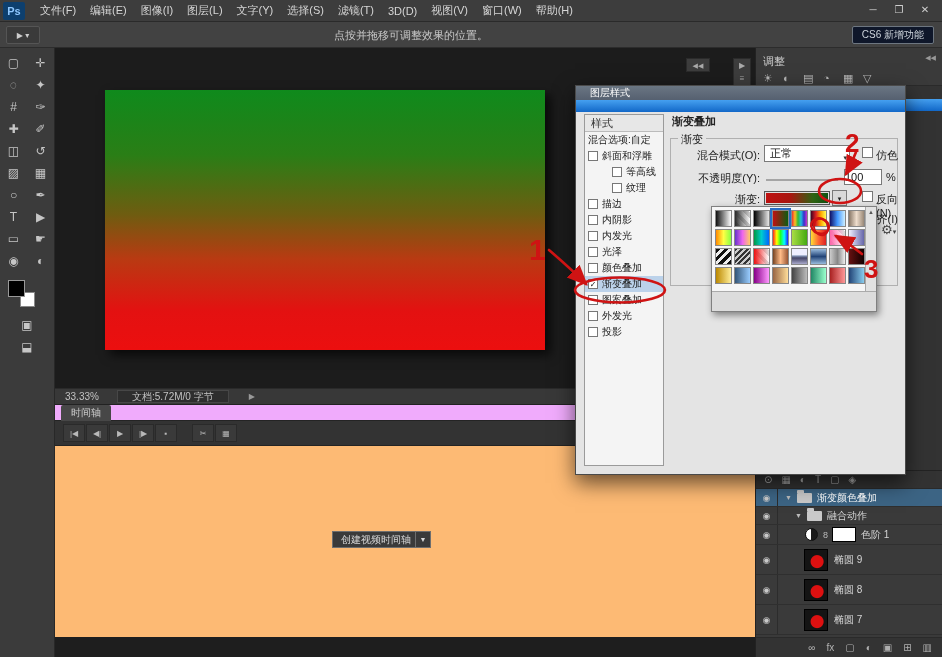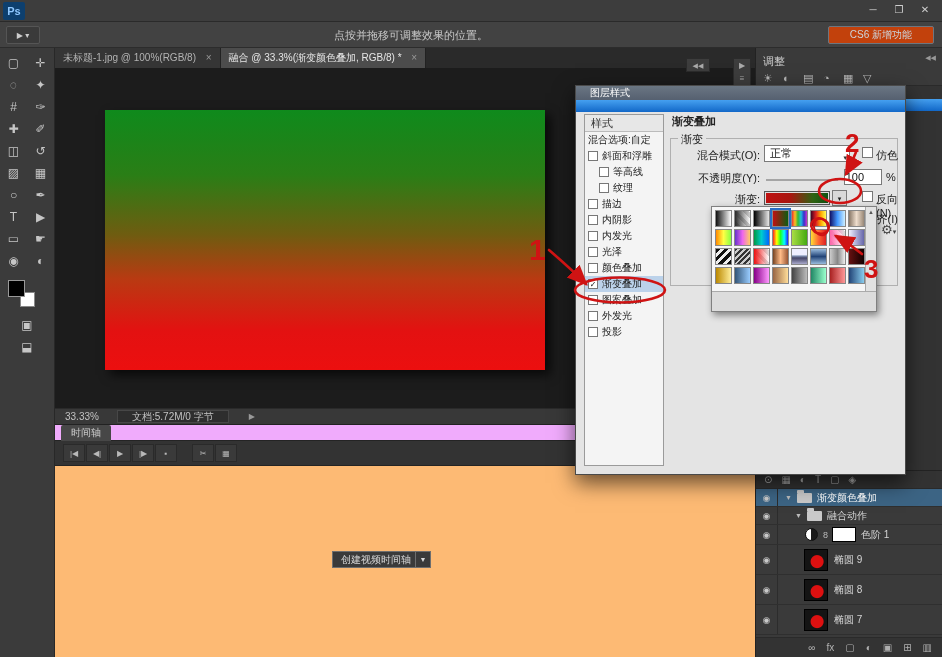--- a/index.html
+++ b/index.html
@@ -12,21 +12,21 @@
   .ps-logo{width:22px;height:18px;margin:0 8px 0 3px;background:#0d3f6e;color:#8ec7ff;font-weight:bold;font-size:11px;text-align:center;line-height:18px;border-radius:2px}
   .menu-items{display:flex;height:22px;align-items:center}
   .menu-items span{padding:0 7px;color:#d6d6d6;cursor:default}
   .win-controls{position:absolute;right:4px;top:0;display:flex}
   .win-controls span{width:26px;height:20px;text-align:center;line-height:20px;color:#cfcfcf;font-size:10px}
 
   
   .optionsbar{position:absolute;left:0;top:22px;width:942px;height:26px;background:#424242;border-bottom:1px solid #2c2c2c}
   .tool-preset{position:absolute;left:6px;top:4px;width:34px;height:18px;background:#3a3a3a;border:1px solid #555;border-radius:2px;color:#ccc;font-size:8px;text-align:center;line-height:17px}
   .opt-hint{position:absolute;left:0;right:120px;top:0;height:26px;text-align:center;line-height:26px;color:#c9c9c9}
-  .cs6-btn{position:absolute;right:8px;top:4px;height:18px;padding:0 21px;background:#c2410c;border:1px solid #6d7680;border-radius:2px;color:#cdd4db;line-height:16px;font-size:10px}
+  .cs6-btn{position:absolute;right:8px;top:4px;height:18px;padding:0 9px;background:#0f172a;border:1px solid #6d7680;border-radius:2px;color:#cdd4db;line-height:16px;font-size:10px}
 
   
   .toolstrip{position:absolute;left:0;top:48px;width:55px;bottom:0;background:#3b3b3b;border-right:1px solid #282828}
   .tools-grid{display:flex;flex-wrap:wrap;padding-top:4px}
   .tools-grid .tool-btn{width:27px;height:22px;text-align:center;line-height:22px;font-size:12px;color:#c6c6c6}
   .fgbg{position:relative;width:34px;height:30px;margin:8px 0 4px 8px}
   .bg-swatch{position:absolute;left:12px;top:12px;width:15px;height:15px;background:#fff;border:1px solid #888}
   .fg-swatch{position:absolute;left:0;top:0;width:17px;height:17px;background:#000;border:1px solid #999}
   .tool-extra{display:flex;flex-direction:column;align-items:center;gap:8px;margin-top:8px}
   .tool-extra span{color:#c6c6c6;font-size:12px}
@@ -90,33 +90,33 @@
   .layers-bottom{position:absolute;left:0;right:0;bottom:0;height:20px;background:#333;border-top:1px solid #2a2a2a;display:flex;align-items:center;justify-content:flex-end;gap:11px;padding-right:10px}
   .layers-bottom span{color:#b0b0b0;font-size:10px}
 
   
   .dialog{position:absolute;left:575px;top:85px;width:331px;height:390px;background:#e4e4e4;border:1px solid #4a4a4a;box-shadow:0 8px 20px rgba(0,0,0,.6);z-index:10;color:#1c1c1c}
   .dlg-title{height:14px;background:linear-gradient(#6a7683,#556070);color:#fff;font-size:10px;line-height:14px;padding-left:14px}
   .dlg-blue{height:12px;background:linear-gradient(180deg,#45a0f0,#1268c8)}
   .styles-box{position:absolute;left:8px;top:28px;width:80px;height:352px;background:#f4f4f4;border:1px solid #9a9a9a}
   .styles-header{height:17px;background:#e7e7e7;border-bottom:1px solid #bbb;line-height:17px;padding-left:6px;color:#333}
   .style-item{display:flex;align-items:center;height:16px;padding-left:3px;white-space:nowrap;font-size:10px;color:#222}
-  .style-item.indent{padding-left:14px}
+  .style-item.indent{padding-left:27px}
   .style-item.selected{background:#bcd2ea}
   .style-item .cb{width:10px;height:10px;background:#fff;border:1px solid #777;margin-right:4px;font-size:8px;line-height:9px;text-align:center;color:#111;flex:none}
   .s-lbl{overflow:hidden}
   .dlg-heading{position:absolute;left:96px;top:28px;font-weight:bold;color:#222}
   .dlg-section-label{position:absolute;left:102px;top:46px;background:#e4e4e4;padding:0 3px;z-index:2;color:#222}
   .dlg-group{position:absolute;left:94px;top:52px;width:228px;height:148px;border:1px solid #b0b0b0}
   .f-label{position:absolute;width:88px;text-align:right;color:#222}
   .dd{position:absolute;height:17px;background:#fff;border:1px solid #7a7a7a;line-height:15px;padding-left:5px;color:#111}
   .dd .dd-arrow{position:absolute;right:2px;top:4px;font-size:7px;color:#333}
   .cbx{position:absolute;width:11px;height:11px;background:#fff;border:1px solid #777}
   .groove{position:absolute;height:2px;background:#a5a5a5}
-  .valbox{position:absolute;width:38px;height:16px;background:#fff;border:1px solid #7a7a7a;text-align:right;line-height:14px;padding-right:17px;color:#111}
+  .valbox{position:absolute;width:38px;height:16px;background:#fff;border:1px solid #7a7a7a;text-align:left;line-height:14px;padding-right:3px;color:#111}
   .grad-swatch{position:absolute;width:66px;height:14px;border:1px solid #555;box-shadow:inset 0 0 0 1px #ddd}
   .grad-drop{position:absolute;width:15px;height:16px;background:#d9d9d9;border:1px solid #7a7a7a;text-align:center;font-size:7px;line-height:15px;color:#222}
   .align-row{position:absolute;left:180px;top:126px;width:142px;text-align:right;color:#222}
   .align-row .cbx2{display:inline-block;width:11px;height:11px;background:#fff;border:1px solid #777;vertical-align:-2px;margin-right:3px}
   
   .gpopup{position:absolute;left:135px;top:120px;width:166px;height:106px;background:#f6f6f6;border:1px solid #808080;box-shadow:2px 3px 7px rgba(0,0,0,.45);z-index:5}
   .gswatch-grid{position:absolute;left:3px;top:3px;width:150px;display:flex;flex-wrap:wrap;gap:2px}
   .gswatch{width:17px;height:17px;border:1px solid #888;display:inline-block}
   .gswatch.selected{outline:2px solid #2a6cc4}
   .gscroll{position:absolute;right:0;top:0;bottom:20px;width:11px;background:#e2e2e2;border-left:1px solid #aaa;font-size:6px;color:#555;text-align:center;line-height:10px}
@@ -127,20 +127,33 @@
   
   .annot{position:absolute;left:0;top:0;z-index:40;pointer-events:none}
 </style>
 </head>
 <body>
 
 <div class="screen">
 
   <div class="menubar">
     <span class="ps-logo">Ps</span>
+    <span class="menu-items">
+        <span>文件(F)</span>
+        <span>编辑(E)</span>
+        <span>图像(I)</span>
+        <span>图层(L)</span>
+        <span>文字(Y)</span>
+        <span>选择(S)</span>
+        <span>滤镜(T)</span>
+        <span>3D(D)</span>
+        <span>视图(V)</span>
+        <span>窗口(W)</span>
+        <span>帮助(H)</span>
+      </span>
     <span class="win-controls">
         <span>─</span>
         <span>❐</span>
         <span>✕</span>
       </span>
   </div>
 
   <div class="optionsbar">
     <span class="tool-preset">▶ ▾</span>
     <span class="opt-hint">点按并拖移可调整效果的位置。</span>
@@ -174,30 +187,20 @@
       <span class="bg-swatch"></span>
       <span class="fg-swatch"></span>
     </div>
     <div class="tool-extra">
         <span>▣</span>
         <span>⬓</span>
       </div>
   </div>
 
   <div class="docarea">
-    <div class="tabbar">
-      <span class="doc-tab">
-        <span>未标题-1.jpg @ 100%(RGB/8)</span>
-        <span class="tab-close">×</span>
-      </span>
-      <span class="doc-tab active">
-        <span>融合 @ 33.3%(渐变颜色叠加, RGB/8) *</span>
-        <span class="tab-close">×</span>
-      </span>
-    </div>
     <div class="pasteboard">
       <div class="canvas-image" style="background:linear-gradient(180deg,#0f8a1c 0%,#2a7e16 25%,#6f5c10 48%,#b93a12 65%,#e31111 85%,#ec0f0f 100%)"></div>
     </div>
     <div class="statusbar">
       <span class="zoom-val">33.33%</span>
       <span class="doc-info">文档:5.72M/0 字节</span>
       <span class="status-expand">▶</span>
     </div>
     <div class="tl-tabs">
       <span class="tl-tab">时间轴</span>

